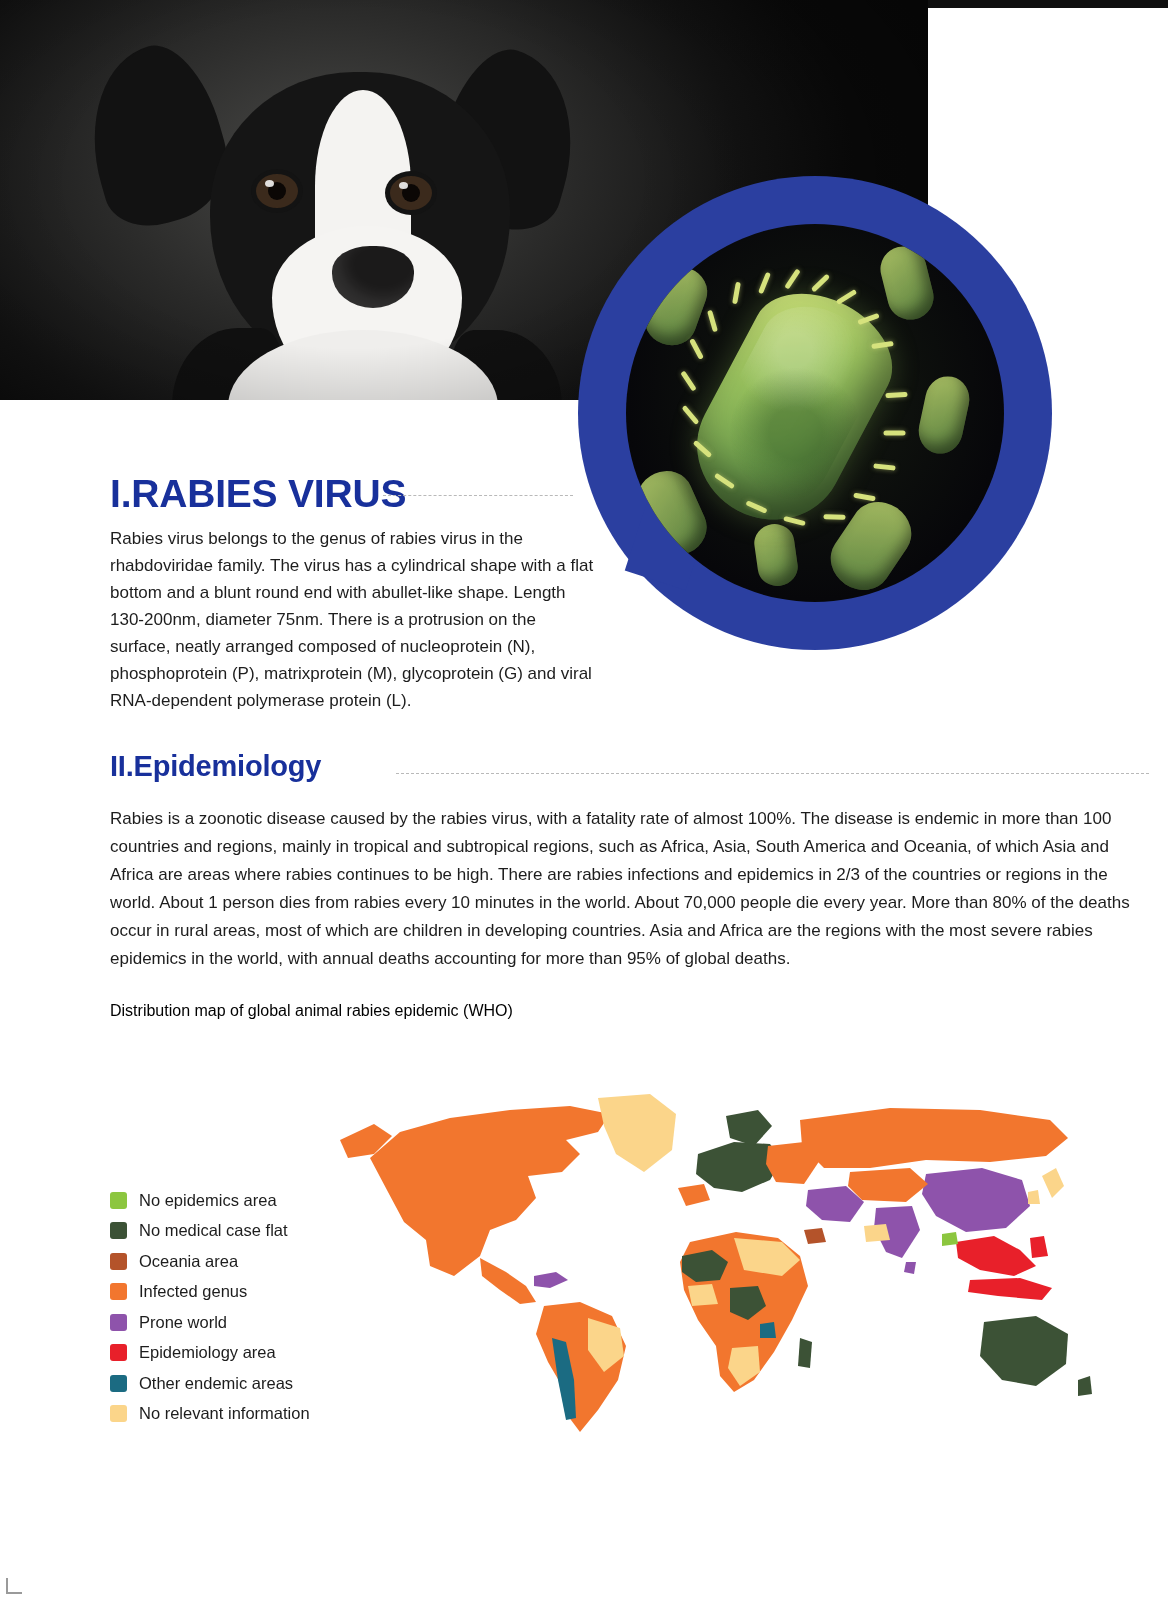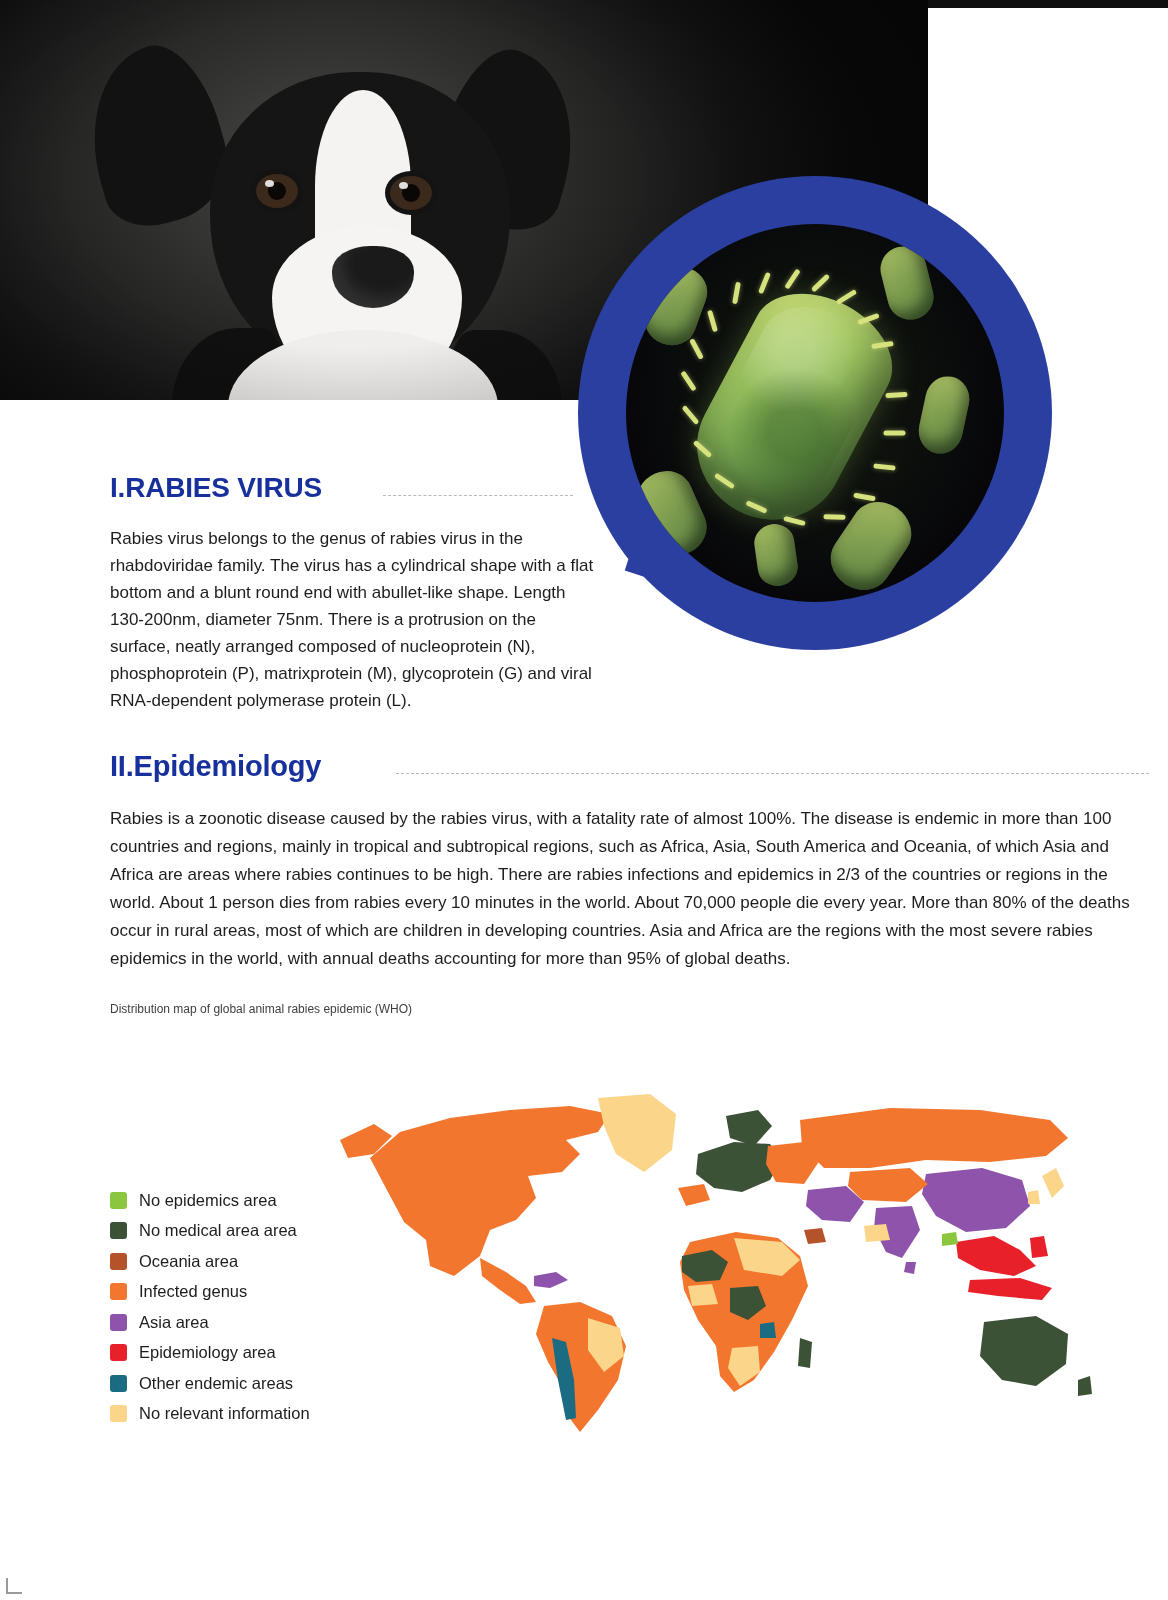--- a/index.html
+++ b/index.html
@@ -172,22 +172,22 @@
     height: 0;
   }
   .body-text {
     position: absolute;
     color: #1d1d1d;
     font-size: 17px;
     line-height: 27px;
   }
   .caption {
     position: absolute;
-    color: #404040;
-    font-size: 12px;
+    color: #000000;
+    font-size: 16px;
   }
 
   
   .legend { position: absolute; left: 110px; top: 1185px; }
   .legend-row { display: flex; align-items: center; height: 30.5px; }
   .legend-swatch {
     width: 17px; height: 17px; border-radius: 3px; margin-right: 12px; flex: 0 0 auto;
   }
   .legend-label { font-size: 16.5px; color: #1d1d1d; }
 
@@ -257,52 +257,52 @@
       <div class="spike" style="left:166px;top:286px;transform:rotate(-76deg);"></div>
       <div class="spike" style="left:206px;top:282px;transform:rotate(-88deg);"></div>
       <div class="spike" style="left:236px;top:262px;transform:rotate(100deg);"></div>
       <div class="spike" style="left:256px;top:232px;transform:rotate(96deg);"></div>
       <div class="spike" style="left:266px;top:198px;transform:rotate(90deg);"></div>
       <div class="spike" style="left:268px;top:160px;transform:rotate(86deg);"></div>
     </div>
   </div>
 </div>
 
-<div class="section-title" style="left:110px; top:472px; font-size:28px;">I.RABIES VIRUS</div>
+<div class="section-title" style="left:110px; top:472px; font-size:39px;">I.RABIES VIRUS</div>
 <div class="rule" style="left:383px; top:495px; width:190px;"></div>
 
 <div class="body-text" style="left:110px; top:525px; width:490px;">Rabies virus belongs to the genus of rabies virus in the rhabdoviridae family. The virus has a cylindrical shape with a flat bottom and a blunt round end with abullet-like shape. Length 130-200nm, diameter 75nm. There is a protrusion on the surface, neatly arranged composed of nucleoprotein (N), phosphoprotein (P), matrixprotein (M), glycoprotein (G) and viral RNA-dependent polymerase protein (L).</div>
 
 <div class="section-title" style="left:110px; top:750px; font-size:29px;">II.Epidemiology</div>
 <div class="rule" style="left:396px; top:773px; width:753px;"></div>
 
 <div class="body-text" style="left:110px; top:805px; width:1045px; line-height:28px;">Rabies is a zoonotic disease caused by the rabies virus, with a fatality rate of almost 100%. The disease is endemic in more than 100 countries and regions, mainly in tropical and subtropical regions, such as Africa, Asia, South America and Oceania, of which Asia and Africa are areas where rabies continues to be high. There are rabies infections and epidemics in 2/3 of the countries or regions in the world. About 1 person dies from rabies every 10 minutes in the world. About 70,000 people die every year. More than 80% of the deaths occur in rural areas, most of which are children in developing countries. Asia and Africa are the regions with the most severe rabies epidemics in the world, with annual deaths accounting for more than 95% of global deaths.</div>
 
 <div class="caption" style="left:110px; top:1002px; width:700px;">Distribution map of global animal rabies epidemic (WHO)</div>
 
 <div class="legend">
   <div class="legend-row">
     <span class="legend-swatch" style="background:#8cc63f"></span>
     <span class="legend-label">No epidemics area</span>
   </div>
   <div class="legend-row">
     <span class="legend-swatch" style="background:#3c5236"></span>
-    <span class="legend-label">No medical area area</span>
+    <span class="legend-label">No medical case flat</span>
   </div>
   <div class="legend-row">
     <span class="legend-swatch" style="background:#b4532a"></span>
     <span class="legend-label">Oceania area</span>
   </div>
   <div class="legend-row">
     <span class="legend-swatch" style="background:#f2762e"></span>
     <span class="legend-label">Infected genus</span>
   </div>
   <div class="legend-row">
     <span class="legend-swatch" style="background:#8e53ab"></span>
-    <span class="legend-label">Asia area</span>
+    <span class="legend-label">Prone world</span>
   </div>
   <div class="legend-row">
     <span class="legend-swatch" style="background:#e8202a"></span>
     <span class="legend-label">Epidemiology area</span>
   </div>
   <div class="legend-row">
     <span class="legend-swatch" style="background:#1b6b82"></span>
     <span class="legend-label">Other endemic areas</span>
   </div>
   <div class="legend-row">

